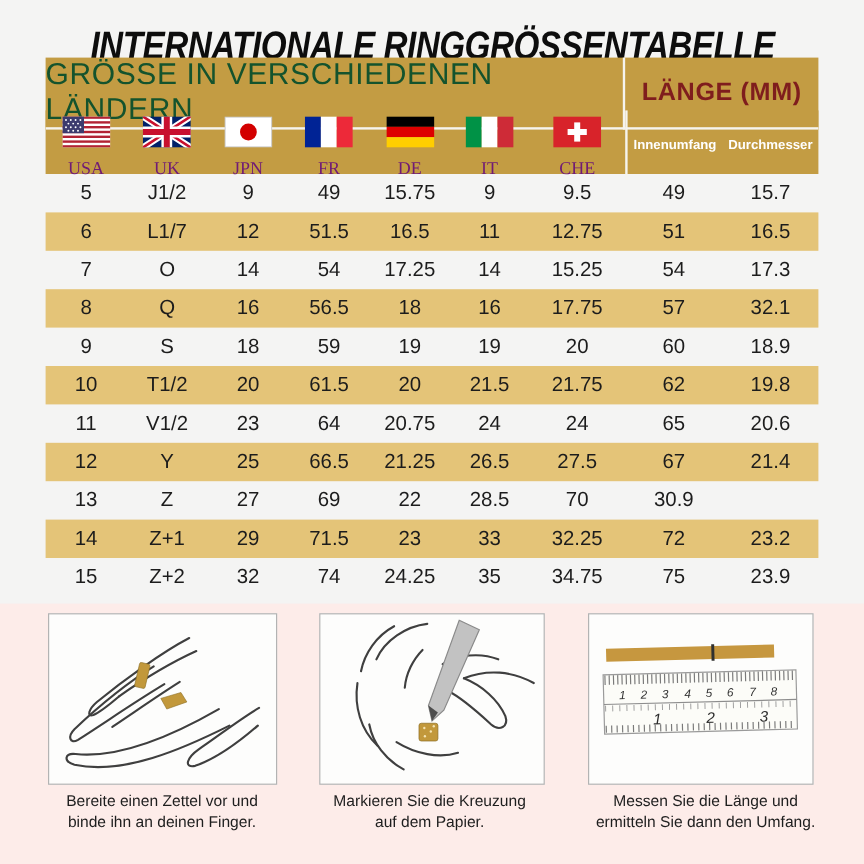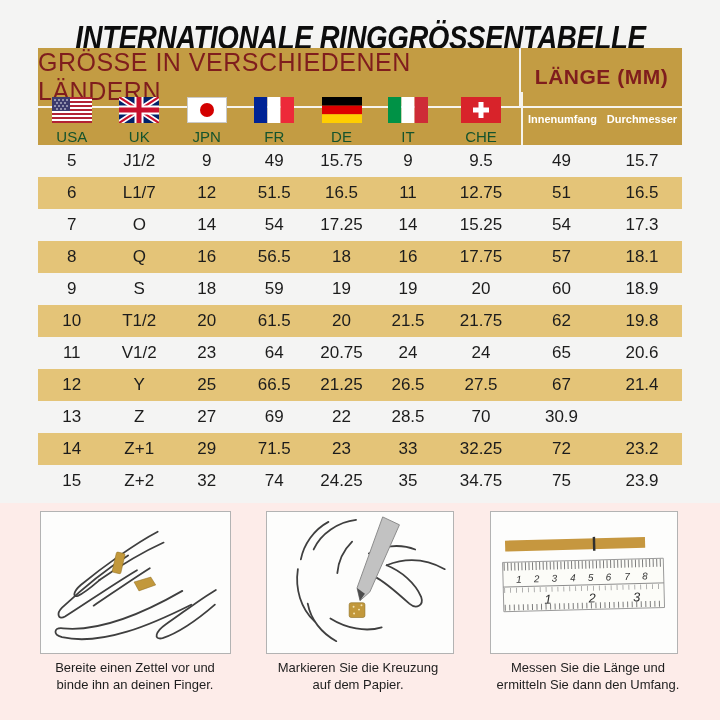--- a/index.html
+++ b/index.html
@@ -8,28 +8,28 @@
   
   .title-wrap{position:absolute;top:19px;left:0;width:720px;text-align:center;}
   .title{display:inline-block;font-size:33px;font-weight:700;font-style:italic;
          letter-spacing:-0.5px;transform:scaleX(0.84);transform-origin:50% 50%;
          white-space:nowrap;color:#0d0d0d;}
   
   .band{position:absolute;left:38px;top:48px;width:644px;}
   .band-top{display:grid;grid-template-columns:483px 161px;height:44px;}
   .hdr-left,.hdr-right{background:#c39c43;display:flex;align-items:center;justify-content:center;
          box-sizing:border-box;border-bottom:2px solid #f6f4ee;}
-  .hdr-left{font-size:25px;letter-spacing:0.5px;color:#7f1d1d;border-right:2px solid #f6f4ee;}
+  .hdr-left{font-size:25px;letter-spacing:0.5px;color:#14532d;border-right:2px solid #f6f4ee;}
   .hdr-right{font-size:21px;font-weight:700;color:#7f1d1d;letter-spacing:0.5px;}
   .band-flags{display:grid;grid-template-columns:67.5px 67.5px 67.5px 67.5px 67px 66px 80px 81px 80px;
          height:53px;background:#c39c43;}
   .flag-cell{display:flex;flex-direction:column;align-items:center;justify-content:flex-start;
          padding-top:5px;box-sizing:border-box;}
   .flag-cell svg{width:40px;height:26px;display:block;}
-  .flag-label{font-size:15px;margin-top:5px;color:#14532d;}
+  .flag-label{font-size:15px;margin-top:10px;color:#701a75;font-family:Liberation Serif, serif;}
   .len-col{display:flex;align-items:center;justify-content:center;color:#fff;font-weight:700;
          font-size:11px;box-sizing:border-box;}
   .len-col.vdiv{border-left:2px solid #f6f4ee;}
   
   .rows{position:absolute;left:38px;top:145px;width:644px;}
   .row{display:grid;grid-template-columns:67.5px 67.5px 67.5px 67.5px 67px 66px 80px 81px 80px;
        height:32px;align-items:center;text-align:center;font-size:17px;}
   .row:nth-child(even){background:#e4c478;}
   .cell{line-height:32px;}
   
@@ -182,21 +182,21 @@
     </div>
       <div class="row">
       <div class="cell">8</div>
       <div class="cell">Q</div>
       <div class="cell">16</div>
       <div class="cell">56.5</div>
       <div class="cell">18</div>
       <div class="cell">16</div>
       <div class="cell">17.75</div>
       <div class="cell">57</div>
-      <div class="cell">18.1</div>
+      <div class="cell">32.1</div>
     </div>
       <div class="row">
       <div class="cell">9</div>
       <div class="cell">S</div>
       <div class="cell">18</div>
       <div class="cell">59</div>
       <div class="cell">19</div>
       <div class="cell">19</div>
       <div class="cell">20</div>
       <div class="cell">60</div>

